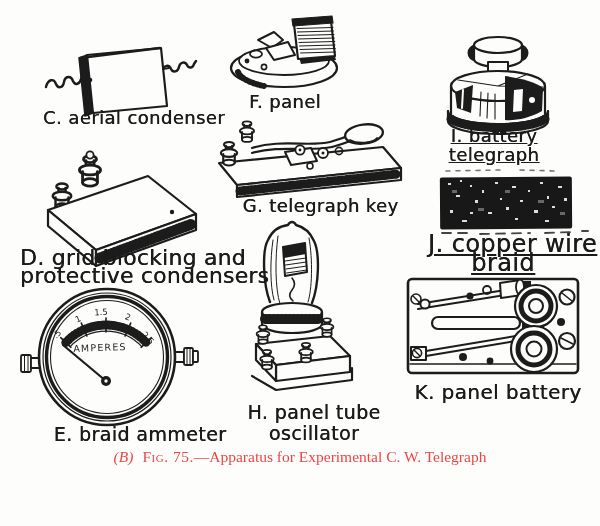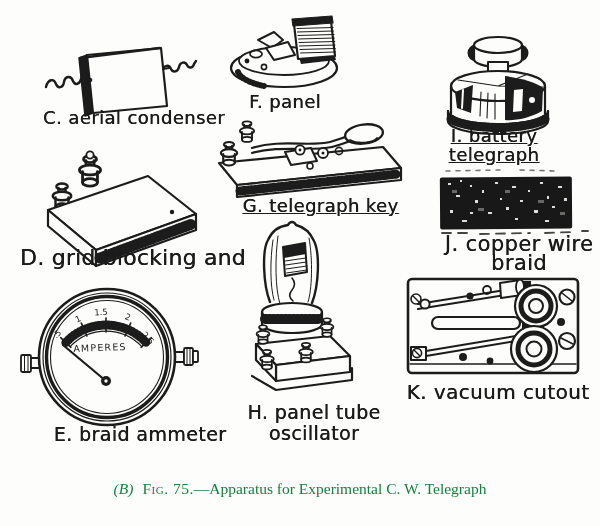--- a/index.html
+++ b/index.html
@@ -8,23 +8,23 @@
     font-family:"DejaVu Sans", sans-serif; color:#1b1b1b; overflow:hidden;
   }
   svg { position:absolute; left:0; top:0; }
   .hand {
     position:absolute; text-align:center; color:#1b1b1b;
     font-family:"DejaVu Sans", sans-serif; letter-spacing:0.4px;
     text-shadow:0.35px 0 0 currentColor; white-space:nowrap;
   }
   .hand .ln { display:block; }
   #caption {
-    position:absolute; left:0; top:478px; width:600px; text-align:center;
+    position:absolute; left:0; top:446px; width:600px; text-align:center;
     font-family:"Liberation Serif", serif; font-size:15.5px; line-height:21px;
-    color:#15803d;
+    color:#ef4444;
   }
   #caption .prefix { font-style:italic; margin-right:9px; }
   #caption .figlabel { font-variant:small-caps; letter-spacing:0.5px; }
 </style>
 </head>
 <body>
 
 <div id="page">
 
 <svg width="600" height="526" viewBox="0 0 600 526" fill="none" stroke="#1c1c1c" stroke-linecap="round" stroke-linejoin="round">
@@ -238,44 +238,45 @@
     <circle cx="463" cy="357" r="4" fill="#1c1c1c" stroke="none"></circle>
     <circle cx="561" cy="322" r="4" fill="#1c1c1c" stroke="none"></circle>
     <circle cx="490" cy="361" r="3.4" fill="#1c1c1c" stroke="none"></circle>
   </g>
 </svg>
 
   <div class="hand" style="left:38px; top:107px; width:192px; font-size:18px;">C. aerial condenser</div>
 
   <div class="hand" style="left:233px; top:91px; width:104px; font-size:18px;">F. panel</div>
 
-  <div class="hand" style="left:238px; top:195px; width:165px; font-size:18px;text-decoration:underline;">G. telegraph key</div>
+  <div class="hand" style="left:238px; top:195px; width:165px; font-size:18px;">G. telegraph key</div>
 
   <div class="hand" style="left:430px; top:126px; width:128px; font-size:18px; line-height:19px;text-decoration:underline;">
     <span class="ln">I. battery</span>
     <span class="ln">telegraph</span>
   </div>
 
-  <div class="hand" style="left:444px; top:235px; width:150px; font-size:21px; line-height:19px;">
+  <div class="hand" style="left:428px; top:235px; width:150px; font-size:24px; line-height:19px;text-decoration:underline;">
     <span class="ln">J. copper wire</span>
     <span class="ln">braid</span>
   </div>
 
   <div class="hand" style="left:20px; top:249px; width:217px; font-size:22px; line-height:18px; letter-spacing:0.2px;">
     <span class="ln">D. grid blocking and</span>
+    <span class="ln">protective condensers</span>
   </div>
 
   <div class="hand" style="left:40px; top:423px; width:200px; font-size:19px;">E. braid ammeter</div>
 
   <div class="hand" style="left:233px; top:402px; width:162px; font-size:19px; line-height:21px;">
     <span class="ln">H. panel tube</span>
     <span class="ln">oscillator</span>
   </div>
 
-  <div class="hand" style="left:406px; top:380px; width:184px; font-size:20px;">K. vacuum cutout</div>
+  <div class="hand" style="left:406px; top:380px; width:184px; font-size:20px;">K. panel battery</div>
 
   <div id="caption">
     <span>
       <span class="prefix">(B)</span><span class="figlabel">Fig. 75.</span><span>—Apparatus for Experimental C. W. Telegraph</span>
     </span>
     <br>
   </div>
 
 </div>
 

